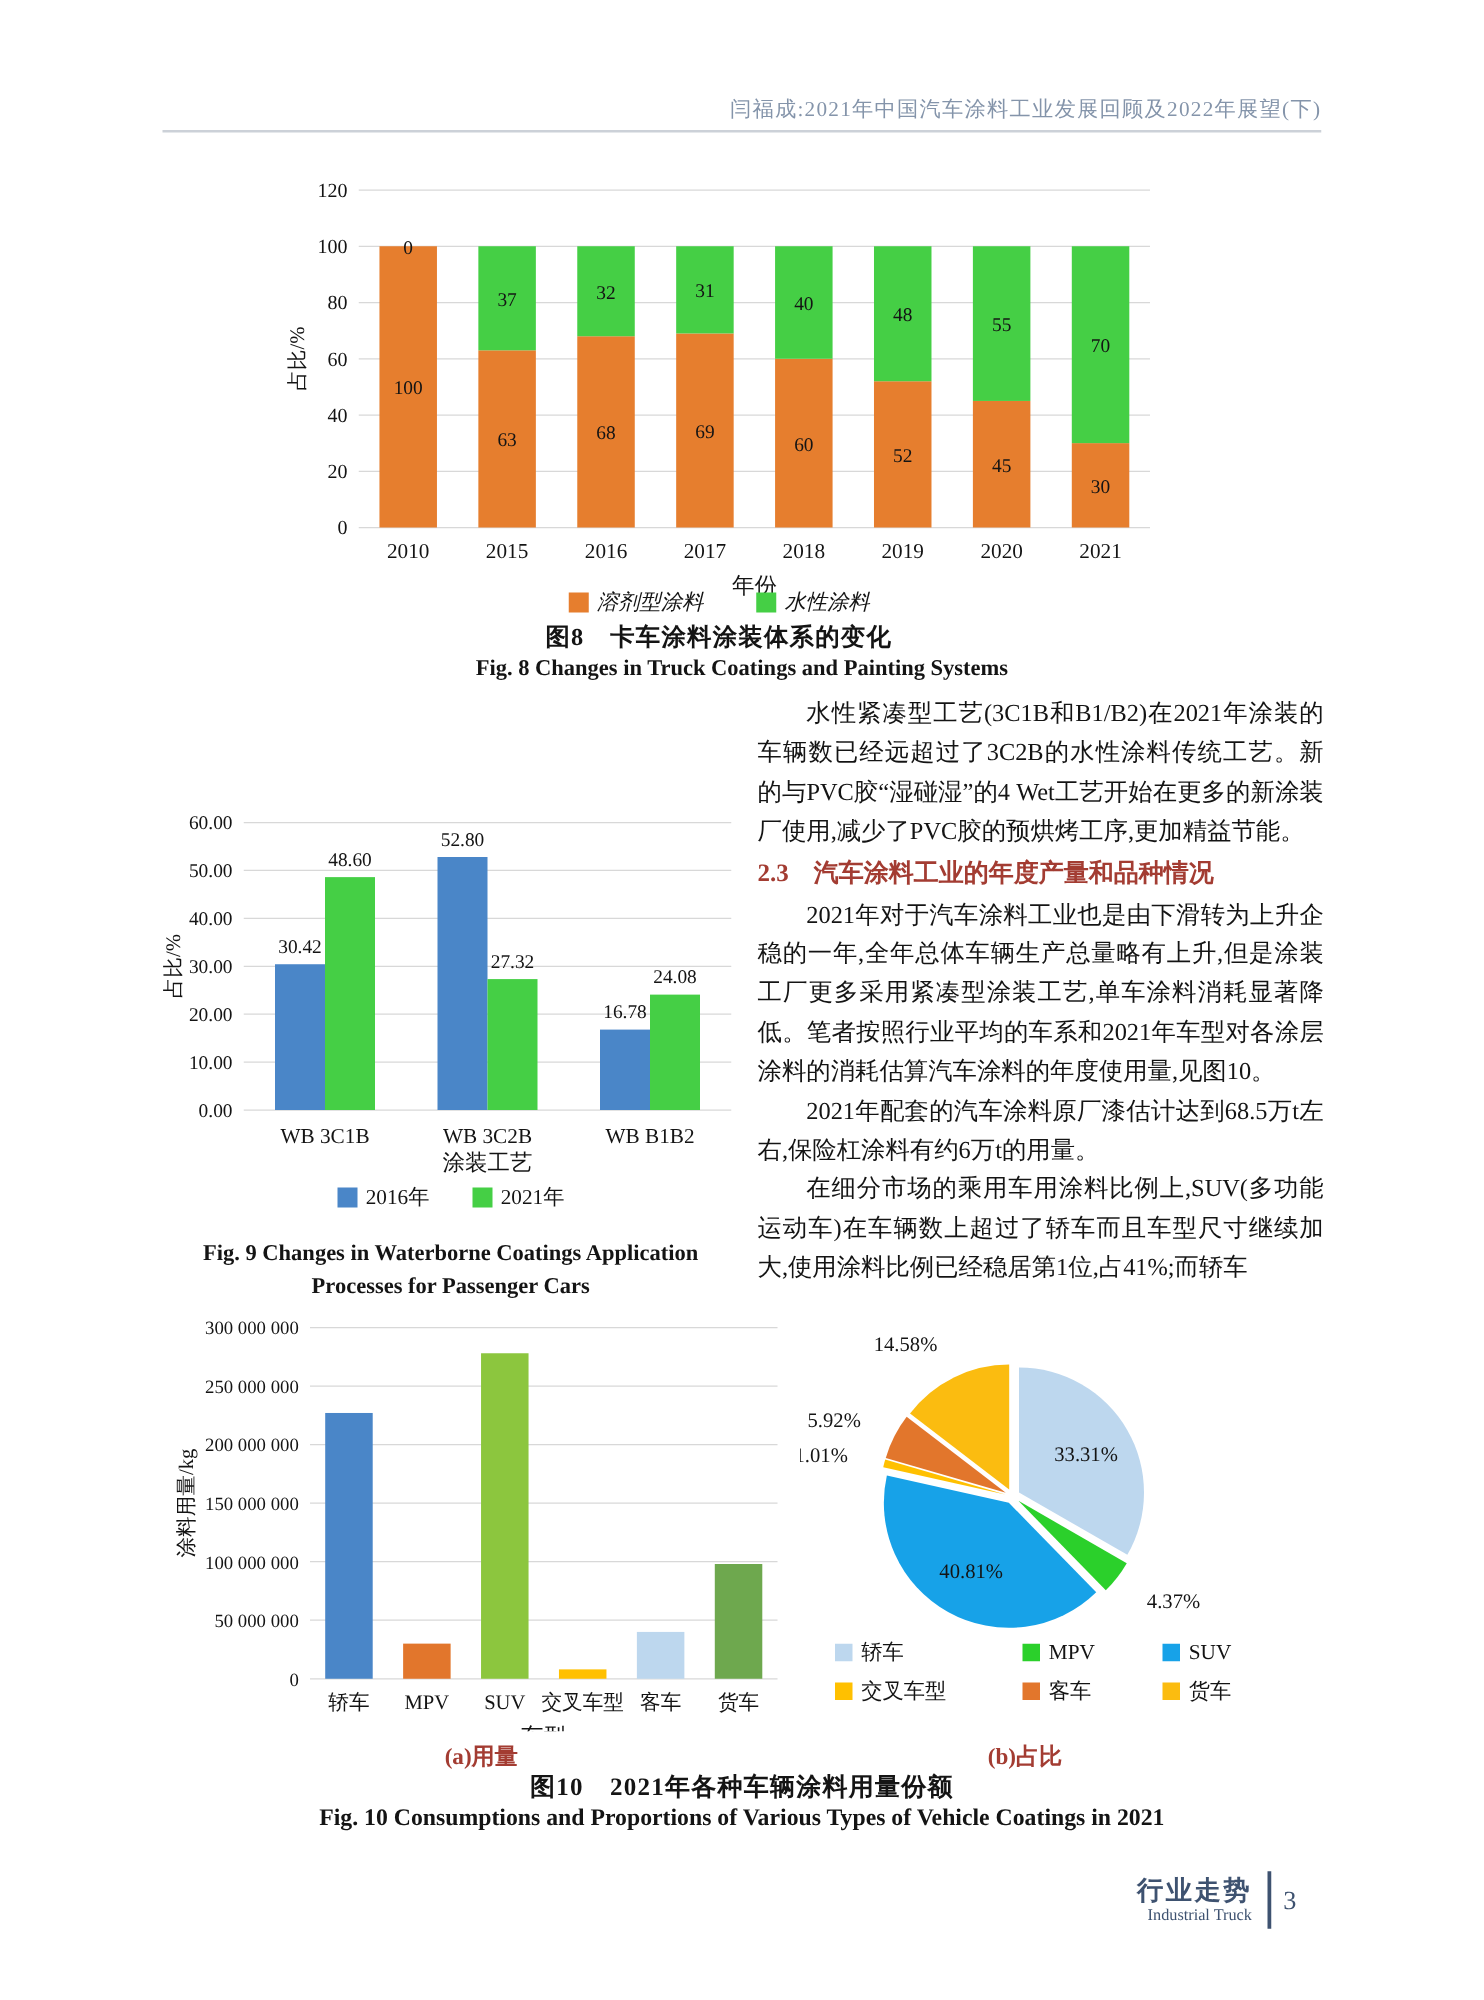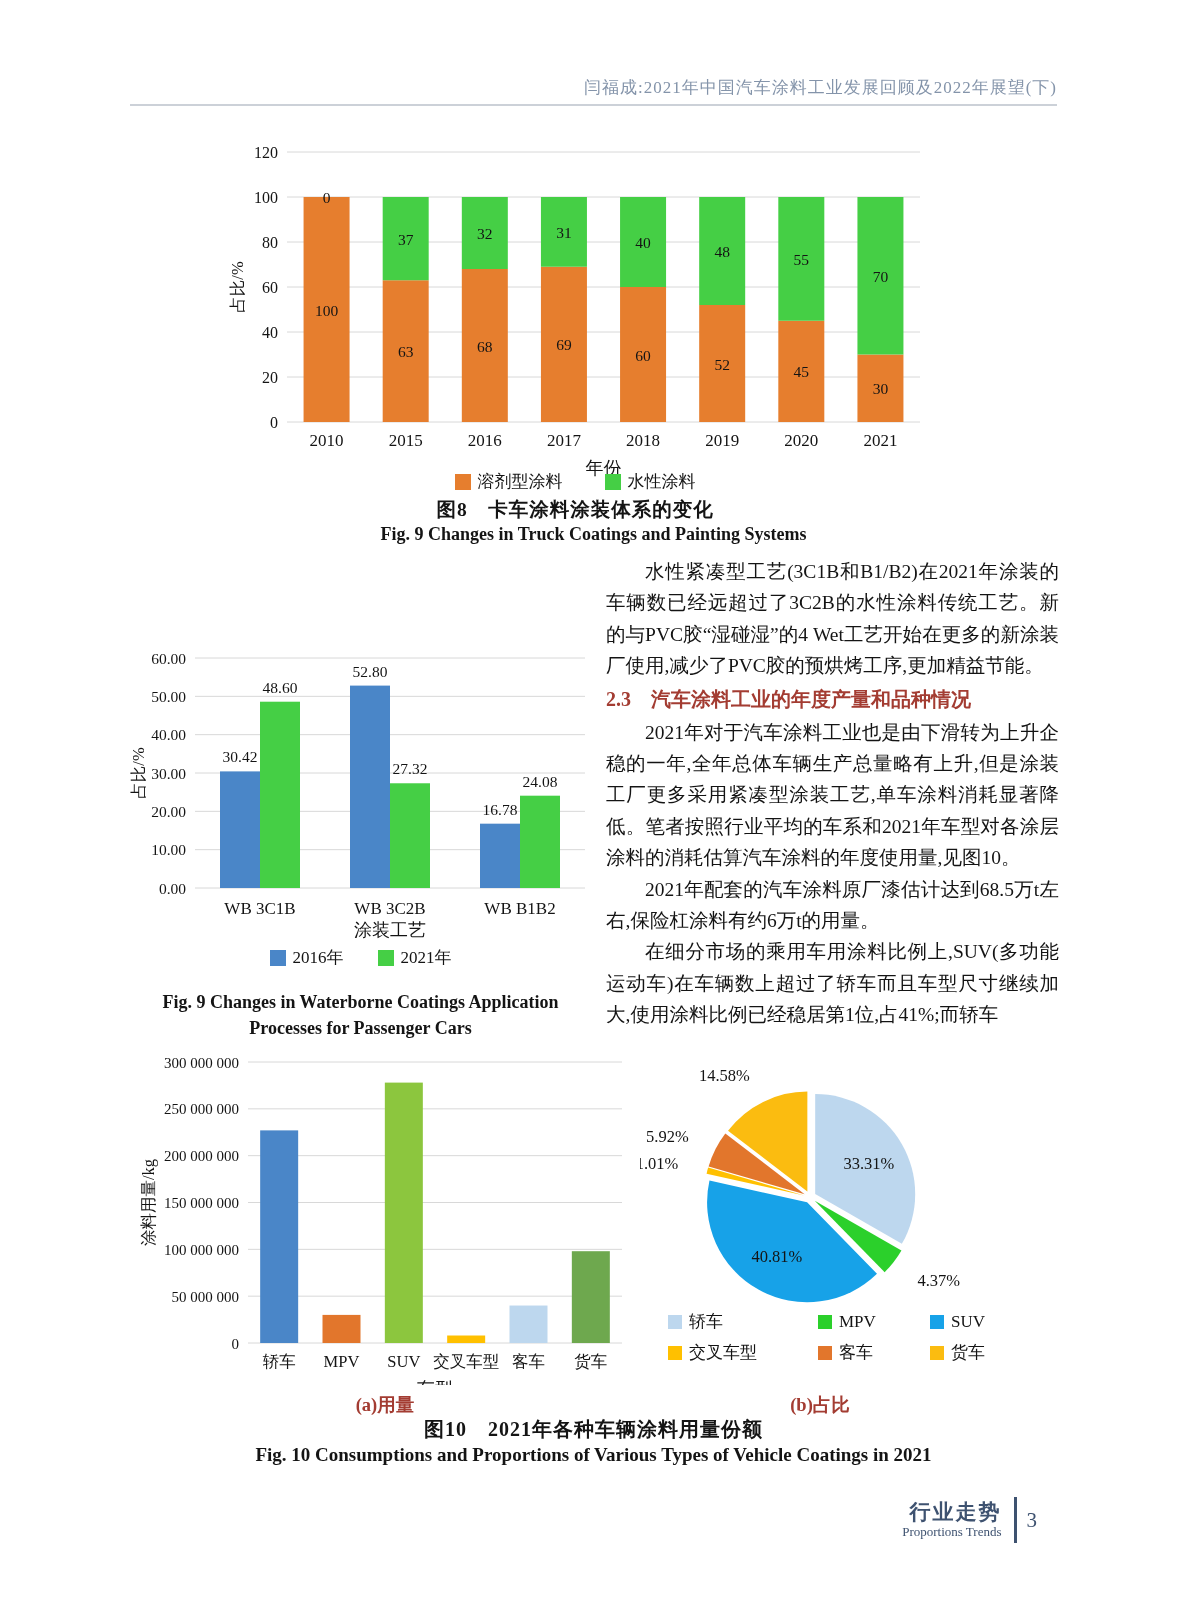--- a/index.html
+++ b/index.html
@@ -85,32 +85,32 @@
       <text x="576.3125" y="244.375" text-anchor="middle" font-size="15.5">45</text>
       <rect x="553.3125" y="64" width="46" height="123.75" fill="#45cf45"></rect>
       <text x="576.3125" y="131.875" text-anchor="middle" font-size="15.5">55</text>
       <text x="655.4375" y="313" text-anchor="middle" font-size="17">2021</text>
       <rect x="632.4375" y="221.5" width="46" height="67.5" fill="#e67e2e"></rect>
       <text x="655.4375" y="261.25" text-anchor="middle" font-size="15.5">30</text>
       <rect x="632.4375" y="64" width="46" height="157.5" fill="#45cf45"></rect>
       <text x="655.4375" y="148.75" text-anchor="middle" font-size="15.5">70</text>
       <text x="378.5" y="341" text-anchor="middle" font-size="18">年份</text>
     </svg>
-  <div class="abs legend-row" id="fig8-legend" style="left:225px;top:470px;width:700px;">
+  <div class="abs legend-row" id="fig8-legend" style="left:225px;top:470px;width:700px;font-style:italic;">
       <span class="li">
         <span class="sw" style="background: rgb(230, 126, 46);"></span>
         <span>溶剂型涂料</span>
       </span>
       <span class="li">
         <span class="sw" style="background: rgb(69, 207, 69);"></span>
         <span>水性涂料</span>
       </span>
     </div>
   <div class="abs cap-zh" style="left:225px;top:496px;width:700px;">图8　卡车涂料涂装体系的变化</div>
-  <div class="abs cap-en" style="left:130px;top:524px;width:927px;">Fig. 9   Changes in Truck Coatings and Painting Systems</div>
+  <div class="abs cap-en" style="left:130px;top:524px;width:927px;">Fig. 8   Changes in Truck Coatings and Painting Systems</div>
 
 
   <svg id="fig9-svg" class="abs" style="left:128px;top:640px;" width="465" height="300">
       <line x1="67" y1="248" x2="457" y2="248" stroke="#d8d8d8" stroke-width="1"></line>
       <text x="58" y="253.5" text-anchor="end" font-size="15.5">0.00</text>
       <line x1="67" y1="209.66666666666669" x2="457" y2="209.66666666666669" stroke="#d8d8d8" stroke-width="1"></line>
       <text x="58" y="215.16666666666669" text-anchor="end" font-size="15.5">10.00</text>
       <line x1="67" y1="171.33333333333334" x2="457" y2="171.33333333333334" stroke="#d8d8d8" stroke-width="1"></line>
       <text x="58" y="176.83333333333334" text-anchor="end" font-size="15.5">20.00</text>
       <line x1="67" y1="133" x2="457" y2="133" stroke="#d8d8d8" stroke-width="1"></line>
@@ -232,19 +232,19 @@
     </div>
 
   <div class="abs subcap" style="left:130px;top:1392px;width:510px;">(a)用量</div>
   <div class="abs subcap" style="left:640px;top:1392px;width:360px;">(b)占比</div>
   <div class="abs cap-zh" style="left:130px;top:1416px;width:927px;font-size:20px;">图10　2021年各种车辆涂料用量份额</div>
   <div class="abs cap-en" style="left:130px;top:1444px;width:927px;font-size:19px;">Fig. 10 Consumptions and Proportions of Various Types of Vehicle Coatings in 2021</div>
 
   <div class="abs footer" style="top:1497px;right:150px;">
     <div>
       <div class="zh">行业走势</div>
-      <div class="en">Proportions Trends</div>
+      <div class="en">Industrial Truck</div>
     </div>
     <div class="vline"></div>
     <div class="num">3</div>
   </div>
 
 </div>
 
 </body></html>

